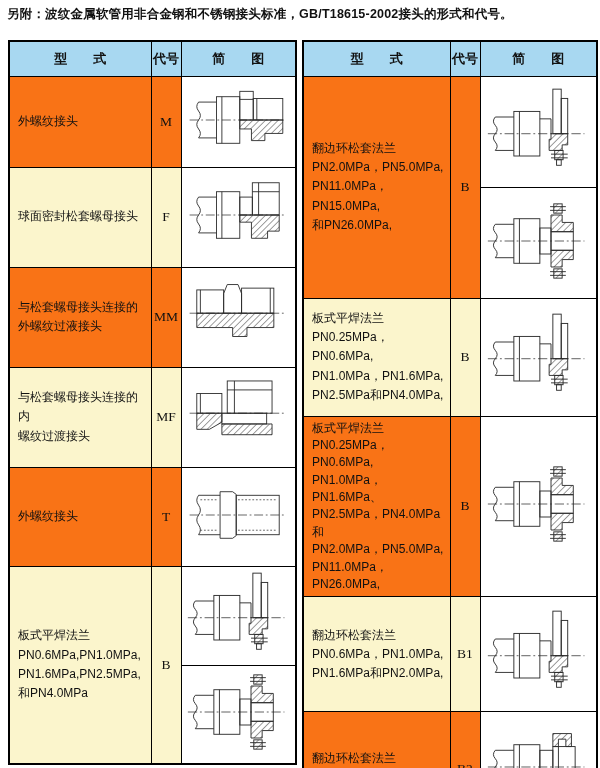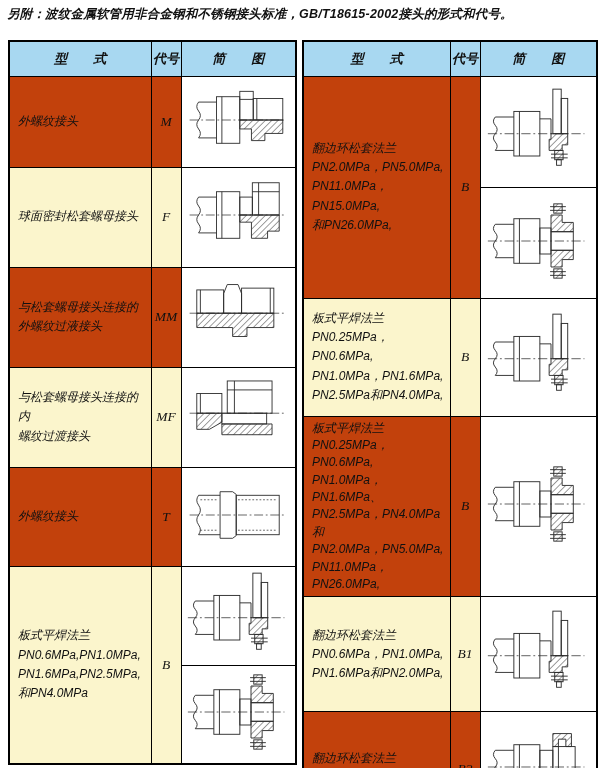--- a/index.html
+++ b/index.html
@@ -1,20 +1,20 @@
 <!DOCTYPE html>
 <html><head>
 <meta charset="utf-8">
 <style>
   html,body{margin:0;padding:0;background:#fff;}
   #page{position:relative;width:600px;height:768px;background:#fff;overflow:hidden;
-        font-family:"Liberation Sans","DejaVu Sans",sans-serif;color:#111;font-style:italic;}
+        font-family:"Liberation Sans","DejaVu Sans",sans-serif;color:#111;}
   #title{position:absolute;left:7px;top:6px;font-size:12.5px;font-weight:bold;
          letter-spacing:0.2px;white-space:nowrap;}
-  table.t{border-collapse:collapse;position:absolute;table-layout:fixed;background:#c2410c;
+  table.t{border-collapse:collapse;position:absolute;table-layout:fixed;background:#f97316;
           border:2px solid #000;}
   .t th,.t td{border:1px solid #000;padding:0;overflow:hidden;}
   .t th{background:#a8d8f1;font-weight:bold;font-size:13px;text-align:center;}
   td.type{padding:3px 4px 3px 8px;font-size:12px;line-height:1.6;white-space:pre-line;
           vertical-align:middle;text-align:left;margin-top:28px;}
   td.type.dense{line-height:1.45;}
   td.code{text-align:center;vertical-align:middle;
           font-family:"Liberation Serif","DejaVu Serif",serif;font-size:13.5px;}
   .hl{background:#fbf5cc;}
   td.diag{text-align:center;vertical-align:middle;background:#fff;}

